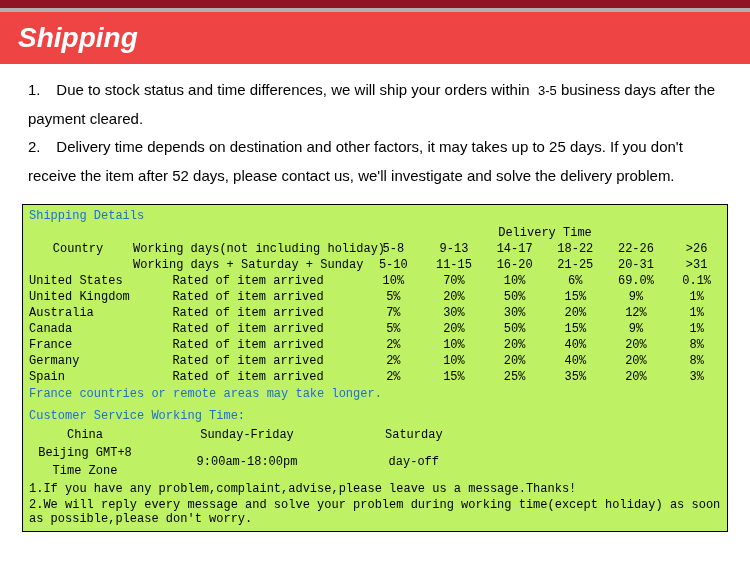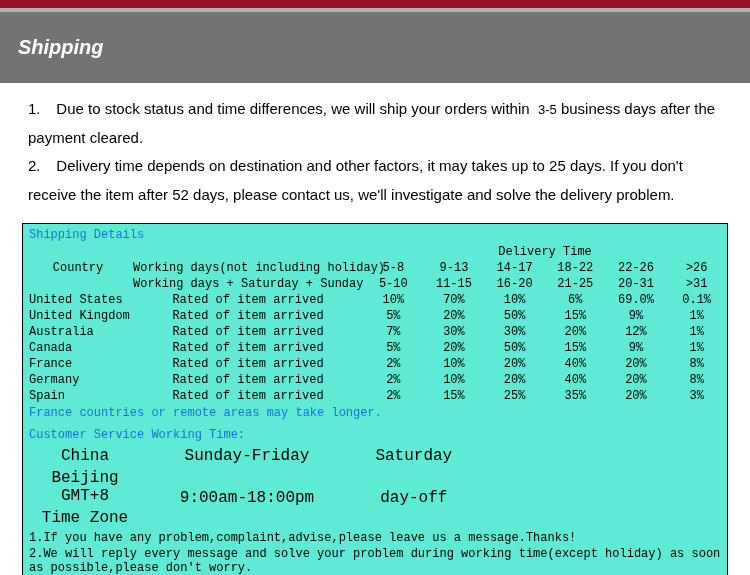--- a/index.html
+++ b/index.html
@@ -7,25 +7,25 @@
     padding: 0;
     font-family: Arial, sans-serif;
     background: #fff;
     width: 750px;
   }
   .topbar {
     height: 8px;
     background: #901424;
   }
   .header {
-    background: #737373;
+    background: #ef4444;
     color: #fff;
-    padding: 24px 18px;
+    padding: 10px 18px;
     font-family: "Comic Sans MS", cursive, sans-serif;
-    font-size: 20px;
+    font-size: 28px;
     font-style: italic;
     font-weight: bold;
     border-top: 4px solid #b0b0b0;
   }
   .body-text {
     padding: 12px 28px 14px 28px;
     font-size: 15px;
     line-height: 1.9;
     color: #000;
   }
@@ -33,21 +33,21 @@
     display: inline-block;
     width: 20px;
   }
   .body-text .daycount {
     font-family: Liberation Sans, sans-serif;
     font-size: 13px;
   }
   .details-frame {
     margin: 0 22px 10px 22px;
     border: 1px solid #000;
-    background: #5eead4;
+    background: #bef264;
     font-family: "Courier New", monospace;
     font-size: 12px;
     color: #000;
     padding: 2px 0 4px 0;
   }
   .section-title {
     color: #1a6fd9;
     padding: 2px 6px;
   }
   .other-note {
@@ -69,21 +69,21 @@
   table.shipping-table td.left {
     text-align: left;
     padding-left: 6px;
   }
   .plain {
     padding: 1px 6px;
   }
   .service-table td {
     text-align: center;
     font-family: "Courier New", monospace;
-    font-size: 16px;
+    font-size: 12px;
     padding: 1px 0;
   }
 </style>
 </head>
 <body>
 
 <div class="topbar"></div>
 <div class="header">Shipping</div>
 
 <div class="body-text">

